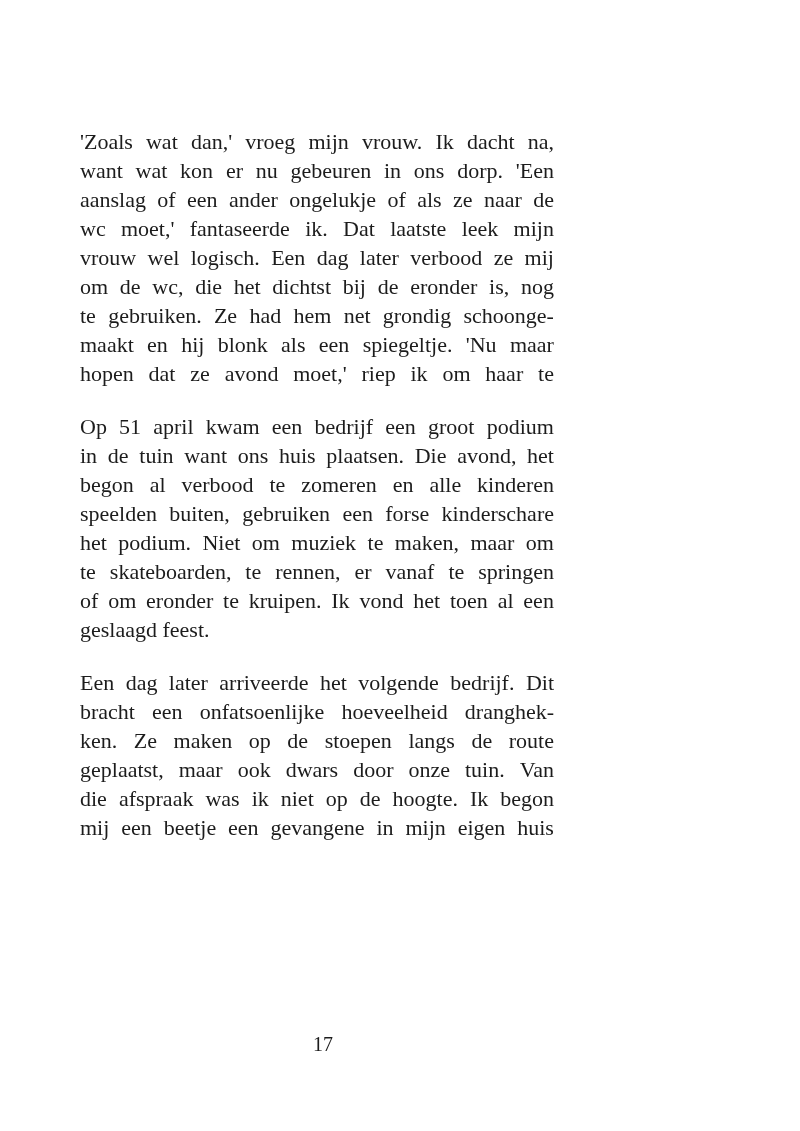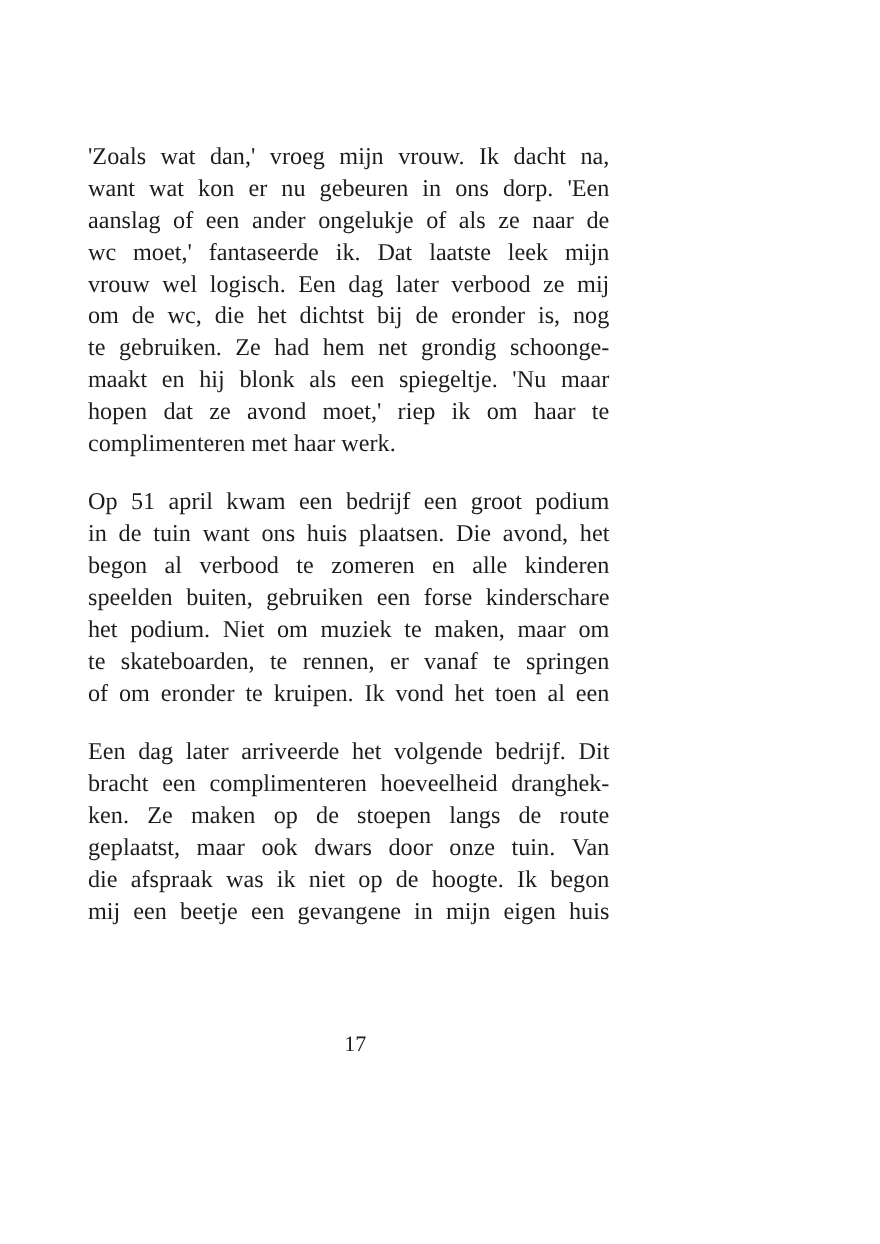--- a/index.html
+++ b/index.html
@@ -42,21 +42,21 @@
   .line.just {
     display: flex;
     justify-content: space-between;
   }
   .line.last {
     text-align: left;
   }
   .page-number {
     position: absolute;
     left: 80px;
-    top: 936px;
+    top: 1031px;
     width: 486px;
     text-align: center;
     font-size: 20px;
     line-height: 27px;
     color: #1c1c1c;
   }
 </style>
 </head>
 <body>
 
@@ -158,21 +158,20 @@
           <span>dat</span>
           <span>ze</span>
           <span>avond</span>
           <span>moet,'</span>
           <span>riep</span>
           <span>ik</span>
           <span>om</span>
           <span>haar</span>
           <span>te</span>
         </div>
-        <div class="line last">complimenteren met haar werk.</div>
       </div>
       <div class="para">
         <div class="line just">
           <span>Op</span>
           <span>51</span>
           <span>april</span>
           <span>kwam</span>
           <span>een</span>
           <span>bedrijf</span>
           <span>een</span>
@@ -236,36 +235,37 @@
           <span>eronder</span>
           <span>te</span>
           <span>kruipen.</span>
           <span>Ik</span>
           <span>vond</span>
           <span>het</span>
           <span>toen</span>
           <span>al</span>
           <span>een</span>
         </div>
+        <div class="line last">geslaagd feest.</div>
       </div>
       <div class="para">
         <div class="line just">
           <span>Een</span>
           <span>dag</span>
           <span>later</span>
           <span>arriveerde</span>
           <span>het</span>
           <span>volgende</span>
           <span>bedrijf.</span>
           <span>Dit</span>
         </div>
         <div class="line just">
           <span>bracht</span>
           <span>een</span>
-          <span>complimenteren</span>
+          <span>onfatsoenlijke</span>
           <span>hoeveelheid</span>
           <span>dranghek-</span>
         </div>
         <div class="line just">
           <span>ken.</span>
           <span>Ze</span>
           <span>maken</span>
           <span>op</span>
           <span>de</span>
           <span>stoepen</span>

